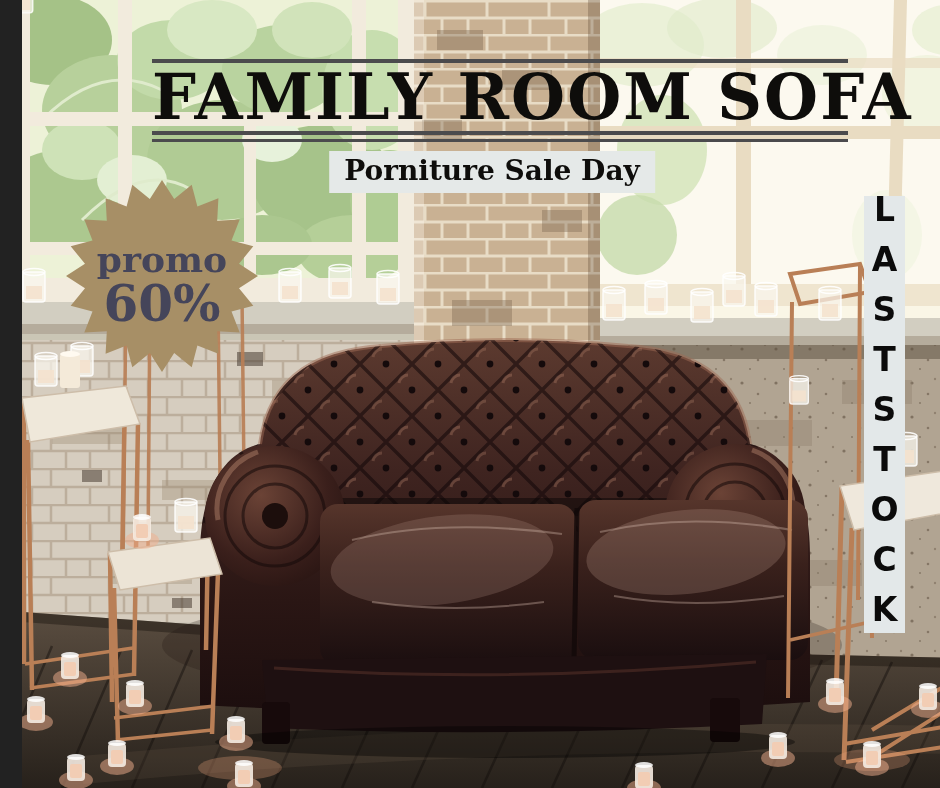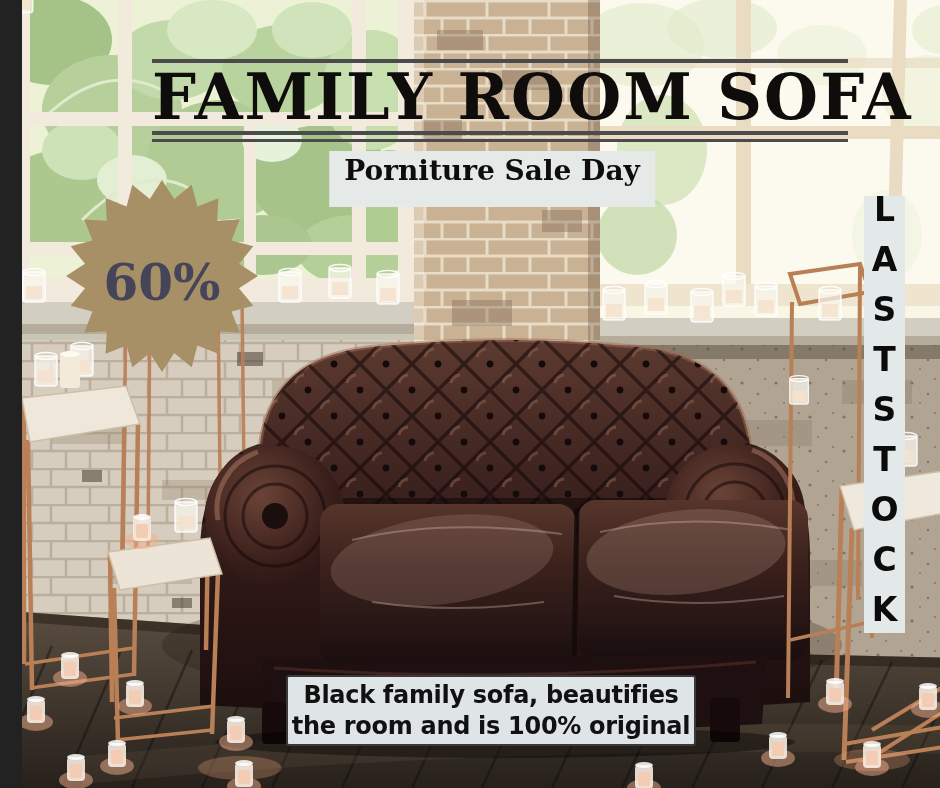--- a/index.html
+++ b/index.html
@@ -19,21 +19,21 @@
     font-family:"DejaVu Serif","Liberation Serif",serif;
     font-weight:bold;font-size:62px;line-height:62px;letter-spacing:2px;
     color:var(--title_text,#0e0d0b);margin:4px 0 2px 0;white-space:nowrap;
     transform:scaleY(1.02);
   }
   
   .subtitle{
     position:absolute;left:470px;top:151px;transform:translateX(-50%);
     background:var(--subtitle_bg,#e7ebea);color:var(--subtitle_text,#0e0d0b);
     font-family:"DejaVu Serif","Liberation Serif",serif;font-weight:bold;
-    font-size:28px;line-height:32px;padding:4px 15px 20px 15px;white-space:nowrap;
+    font-size:28px;line-height:32px;padding:4px 15px 6px 15px;white-space:nowrap;
   }
   
   .badge{position:absolute;left:42px;top:178px;width:196px;height:196px;}
   .badge svg{position:absolute;inset:0;}
   .badge-text{
     position:absolute;inset:0;display:flex;flex-direction:column;
     align-items:center;justify-content:center;padding-top:14px;
     font-family:"DejaVu Serif","Liberation Serif",serif;font-weight:bold;
     color:var(--badge_text,#45455a);
   }
@@ -376,24 +376,21 @@
     <div class="rule-thin"></div>
   </div>
 
   <div class="subtitle">Porniture Sale Day</div>
 
   <div class="badge">
     <svg viewBox="0 0 196 196">
       <polygon points="98.0,2.0 110.2,21.0 127.7,6.7 133.4,28.5 154.4,20.3 153.2,42.8 175.7,41.6 167.5,62.6 189.3,68.3 175.0,85.8 194.0,98.0 175.0,110.2 189.3,127.7 167.5,133.4 175.7,154.4 153.2,153.2 154.4,175.7 133.4,167.5 127.7,189.3 110.2,175.0 98.0,194.0 85.8,175.0 68.3,189.3 62.6,167.5 41.6,175.7 42.8,153.2 20.3,154.4 28.5,133.4 6.7,127.7 21.0,110.2 2.0,98.0 21.0,85.8 6.7,68.3 28.5,62.6 20.3,41.6 42.8,42.8 41.6,20.3 62.6,28.5 68.3,6.7 85.8,21.0" fill="#a78f66"></polygon>
     </svg>
     <div class="badge-text">
+      <div class="badge-l1">promo</div>
       <div class="badge-l2">60%</div>
     </div>
   </div>
 
   <div class="side-banner">LASTSTOCK</div>
 
-  <div class="caption">
-    <div>Black family sofa, beautifies</div>
-    <div>the room and is 100% original</div>
-  </div>
 
 </div>
 
 </body></html>

